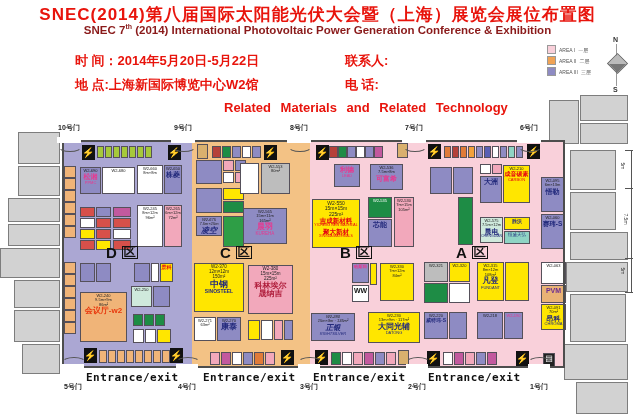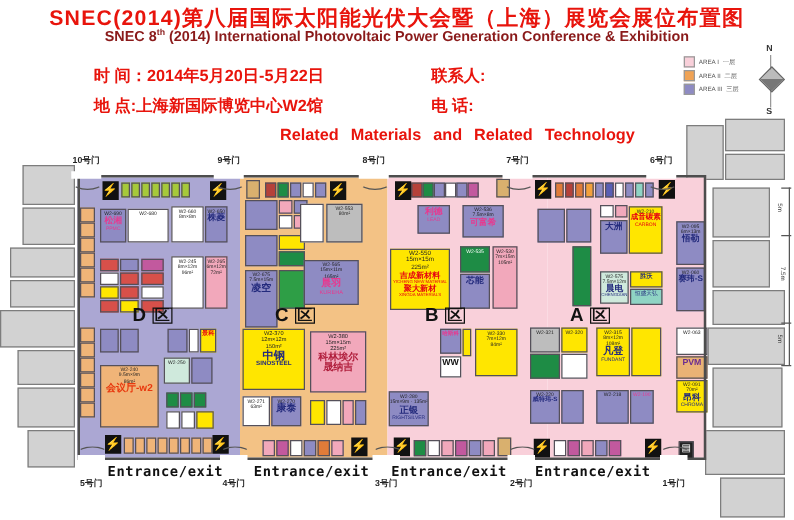--- a/index.html
+++ b/index.html
@@ -53,21 +53,21 @@
   .blk{position:absolute;background:#d2d2d2;border:1px solid #7d7d7d;box-sizing:border-box;}
   .dimlabel{position:absolute;font-size:5px;color:#333;transform:rotate(90deg);z-index:2;}
   .dline{position:absolute;background:#555;z-index:2;}
 </style>
 </head>
 <body>
 
 <div id="page">
 
   <div class="title">SNEC(2014)第八届国际太阳能光伏大会暨（上海）展览会展位布置图</div>
-  <div class="sub"><span>SNEC 8</span><sup>th</sup><span> (2014) International Photovoltaic Power Generation Conference &amp; Exhibition</span></div>
+  <div class="sub"><span>SNEC 7</span><sup>th</sup><span> (2014) International Photovoltaic Power Generation Conference &amp; Exhibition</span></div>
   <div class="info" style="left:75px;top:52px;">时  间：2014年5月20日-5月22日</div>
   <div class="info" style="left:345px;top:52px;">联系人:</div>
   <div class="info" style="left:75px;top:76px;">地  点:上海新国际博览中心W2馆</div>
   <div class="info" style="left:345px;top:76px;">电  话:</div>
   <div class="hallen">Related Materials and Related Technology</div>
 
   <div class="legend">
     <div class="lrow">
         <span class="chip" style="background: rgb(249, 208, 218);"></span>
         <span class="ltxt">AREA I</span>
@@ -222,21 +222,21 @@
     <div class="booth" style="left: 242px; top: 146px; width: 9px; height: 12px; background: rgb(255, 255, 255);"></div>
     <div class="booth" style="left: 252px; top: 146px; width: 9px; height: 12px; background: rgb(142, 139, 195);"></div>
     <div class="booth" style="left: 196px; top: 160px; width: 26px; height: 24px; background: rgb(142, 139, 195);"></div>
     <div class="booth" style="left: 223px; top: 160px; width: 11px; height: 11px; background: rgb(242, 168, 187);"></div>
     <div class="booth" style="left: 235px; top: 160px; width: 11px; height: 11px; background: rgb(142, 139, 195);"></div>
     <div class="booth" style="left: 223px; top: 172px; width: 11px; height: 11px; background: rgb(255, 255, 255);"></div>
     <div class="booth" style="left: 235px; top: 172px; width: 11px; height: 11px; background: rgb(242, 168, 187);"></div>
     <div class="booth" style="left: 196px; top: 188px; width: 26px; height: 25px; background: rgb(142, 139, 195);"></div>
     <div class="booth" style="left: 223px; top: 188px; width: 21px; height: 12px; background: rgb(255, 230, 0);"></div>
     <div class="booth" style="left: 223px; top: 201px; width: 21px; height: 12px; background: rgb(30, 140, 69);"></div>
-    <div class="booth" style="left: 196px; top: 216px; width: 26px; height: 46px; background: rgb(142, 139, 195);">
+    <div class="booth" style="left: 196px; top: 216px; width: 26px; height: 20px; background: rgb(142, 139, 195); font-style: italic;">
       <span style="font-size: 4px; color: rgb(34, 34, 34);">W2-675</span>
       <span style="font-size: 4px; color: rgb(34, 34, 34);">7.5m×15m</span>
       <span style="font-size: 8px; color: rgb(35, 42, 124); font-weight: bold;">凌空</span>
     </div>
     <div class="booth" style="left: 223px; top: 216px; width: 21px; height: 31px; background: rgb(46, 158, 70);"></div>
     <div class="booth" style="left: 240px; top: 163px; width: 19px; height: 31px; background: rgb(255, 255, 255);"></div>
     <div class="booth" style="left: 261px; top: 163px; width: 29px; height: 31px; background: rgb(189, 189, 189);">
       <span style="font-size: 4px; color: rgb(34, 34, 34);">W2-553</span>
       <span style="font-size: 4px; color: rgb(34, 34, 34);">80m²</span>
     </div>
@@ -320,25 +320,31 @@
     </div>
     <div class="booth" style="left: 370px; top: 263px; width: 7px; height: 22px; background: rgb(255, 230, 0);"></div>
     <div class="booth" style="left: 352px; top: 285px; width: 17px; height: 17px; background: rgb(255, 255, 255);">
       <span style="font-size: 7px; color: rgb(17, 17, 17); font-weight: bold;">WW</span>
     </div>
     <div class="booth" style="left: 380px; top: 263px; width: 34px; height: 38px; background: rgb(255, 230, 0);">
       <span style="font-size: 4px; color: rgb(34, 34, 34);">W2-330</span>
       <span style="font-size: 4px; color: rgb(34, 34, 34);">7m×12m</span>
       <span style="font-size: 4px; color: rgb(34, 34, 34);">84m²</span>
     </div>
-    <div class="booth" style="left: 311px; top: 313px; width: 32px; height: 28px; background: rgb(142, 139, 195);">
+    <div class="booth" style="left: 311px; top: 313px; width: 44px; height: 28px; background: rgb(142, 139, 195); font-style: italic;">
       <span style="font-size: 4px; color: rgb(34, 34, 34);">W2-280</span>
       <span style="font-size: 4px; color: rgb(34, 34, 34);">15m×9m · 135m²</span>
       <span style="font-size: 7.5px; color: rgb(35, 42, 124); font-weight: bold;">正银</span>
       <span style="font-size: 4px; color: rgb(35, 42, 124);">RIGHTSILVER</span>
+    </div>
+    <div class="booth" style="left: 368px; top: 312px; width: 52px; height: 31px; background: rgb(255, 230, 0);">
+      <span style="font-size: 4px; color: rgb(34, 34, 34);">W2-230</span>
+      <span style="font-size: 4px; color: rgb(34, 34, 34);">13m×9m · 117m²</span>
+      <span style="font-size: 8px; color: rgb(35, 42, 124); font-weight: bold;">大同光辅</span>
+      <span style="font-size: 4px; color: rgb(35, 42, 124);">DATONG</span>
     </div>
     <div class="booth" style="left: 331px; top: 352px; width: 10px; height: 13px; background: rgb(30, 140, 69);"></div>
     <div class="booth" style="left: 342px; top: 352px; width: 10px; height: 13px; background: rgb(255, 255, 255);"></div>
     <div class="booth" style="left: 353px; top: 352px; width: 10px; height: 13px; background: rgb(242, 168, 187);"></div>
     <div class="booth" style="left: 364px; top: 352px; width: 10px; height: 13px; background: rgb(194, 89, 158);"></div>
     <div class="booth" style="left: 375px; top: 352px; width: 10px; height: 13px; background: rgb(142, 139, 195);"></div>
     <div class="booth" style="left: 386px; top: 352px; width: 10px; height: 13px; background: rgb(242, 168, 187);"></div>
     <div class="booth" style="left: 398px; top: 350px; width: 11px; height: 15px; background: rgb(217, 176, 110);"></div>
     <div class="booth" style="left: 444px; top: 146px; width: 7px; height: 12px; background: rgb(224, 123, 57);"></div>
     <div class="booth" style="left: 452px; top: 146px; width: 7px; height: 12px; background: rgb(181, 65, 58);"></div>

